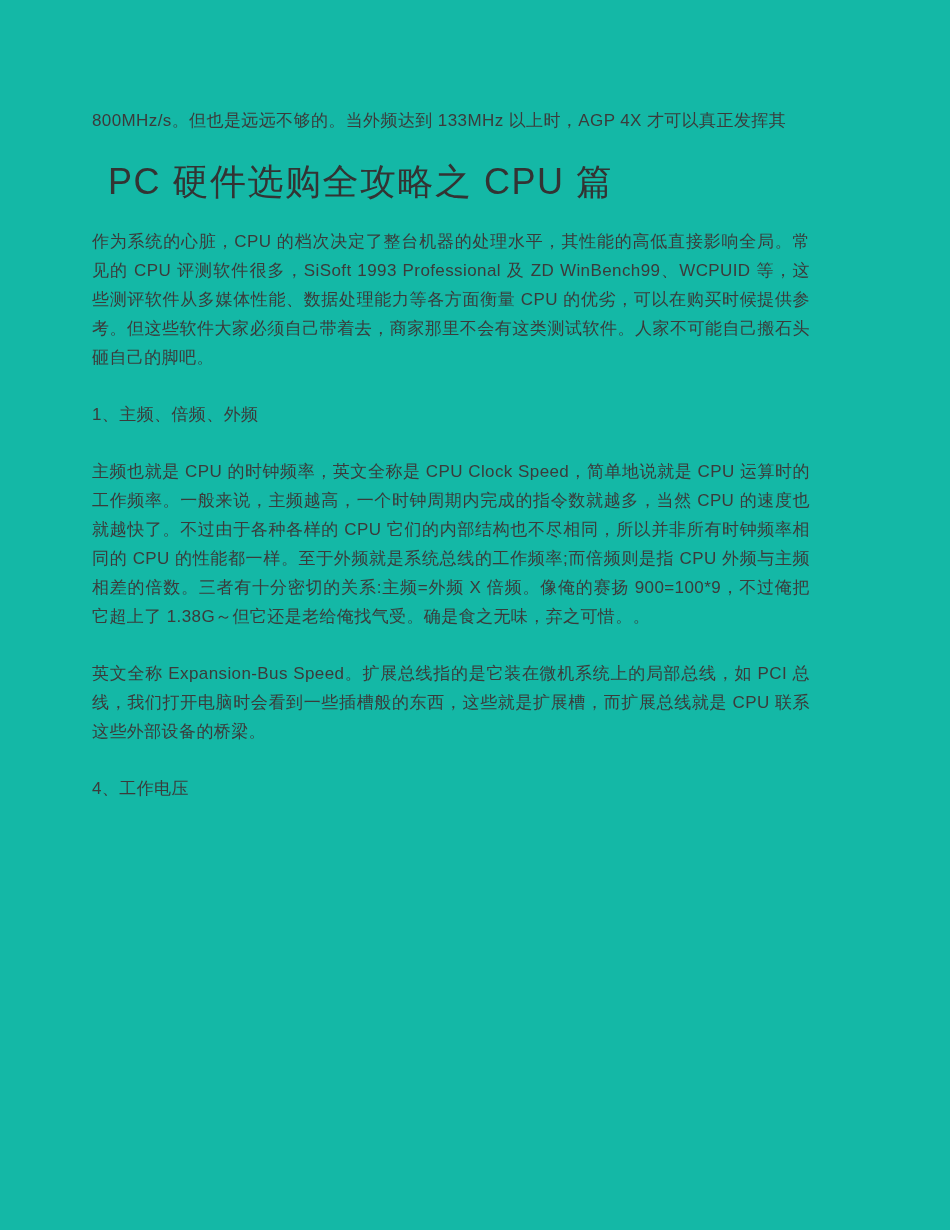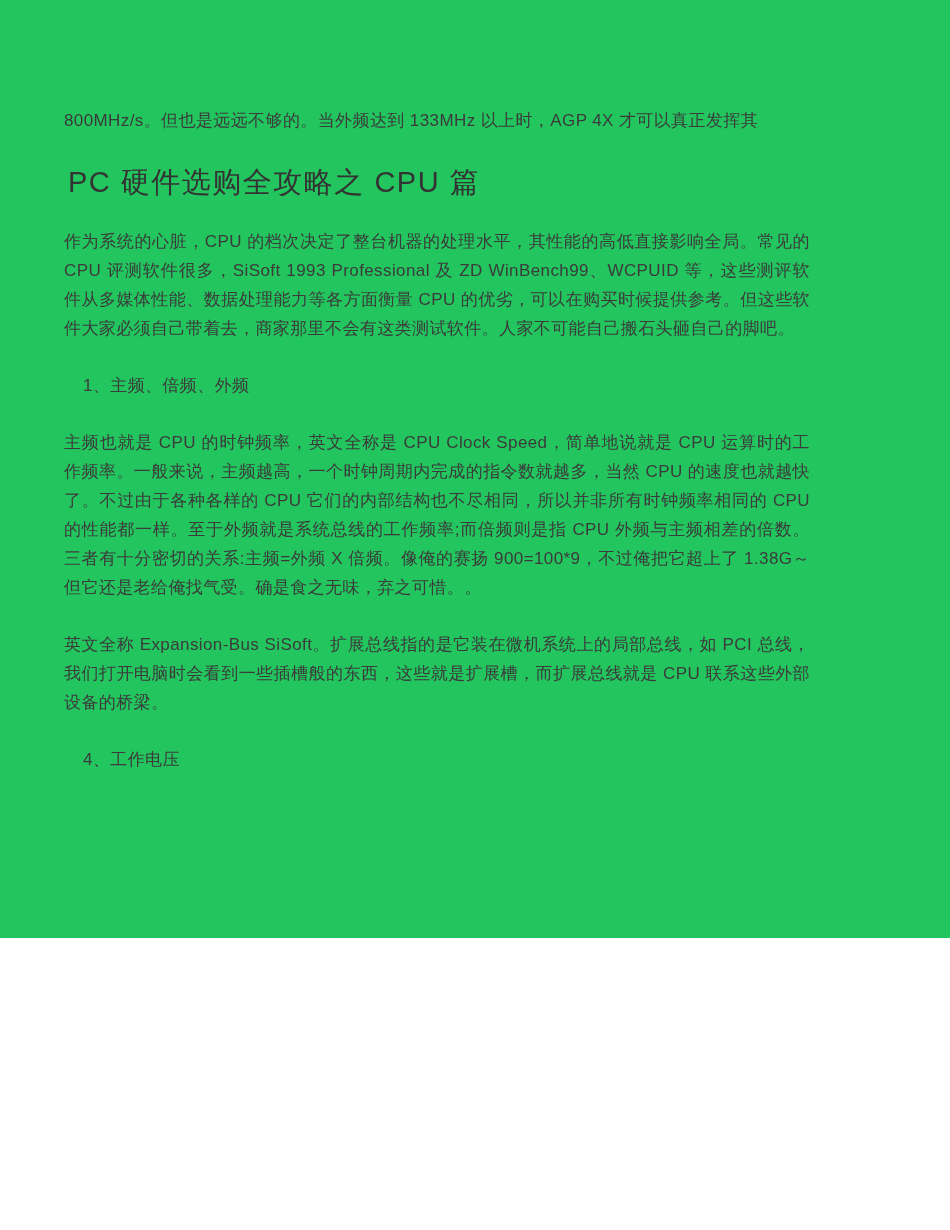--- a/index.html
+++ b/index.html
@@ -10,50 +10,49 @@
     width: 950px;
     height: 1230px;
     overflow: hidden;
     background: #ffffff;
     font-family: "Liberation Sans", "DejaVu Sans", sans-serif;
     color: #3b3b3b;
   }
   .page {
     box-sizing: border-box;
     width: 950px;
-    height: 938px;
-    padding: 106px 140px 40px 64px;
-    background: #22c55e;
+    height: 1230px;
+    padding: 106px 140px 40px 92px;
+    background: #14b8a6;
   }
   .para, .subheading {
     font-size: 17px;
     line-height: 29px;
     letter-spacing: 0.4px;
     margin: 0 0 28px 0;
     text-align: justify;
     text-justify: inter-ideograph;
     color: #3b3b3b;
   }
   .subheading {
     text-align: left;
-    margin-left: 19px;
   }
   .heading {
-    font-size: 29px;
+    font-size: 36px;
     font-weight: 400;
     line-height: 38px;
     letter-spacing: 1.5px;
-    margin: 20px 0 26px 4px;
+    margin: 20px 0 26px 16px;
     color: #333333;
   }
 </style>
 </head>
 <body>
 
 <div class="page">
   <p class="para">800MHz/s。但也是远远不够的。当外频达到 133MHz 以上时，AGP 4X 才可以真正发挥其</p>
   <h1 class="heading">PC 硬件选购全攻略之 CPU 篇</h1>
   <p class="para">作为系统的心脏，CPU 的档次决定了整台机器的处理水平，其性能的高低直接影响全局。常见的 CPU 评测软件很多，SiSoft 1993 Professional 及 ZD WinBench99、WCPUID 等，这些测评软件从多媒体性能、数据处理能力等各方面衡量 CPU 的优劣，可以在购买时候提供参考。但这些软件大家必须自己带着去，商家那里不会有这类测试软件。人家不可能自己搬石头砸自己的脚吧。</p>
   <p class="subheading">1、主频、倍频、外频</p>
   <p class="para">主频也就是 CPU 的时钟频率，英文全称是 CPU Clock Speed，简单地说就是 CPU 运算时的工作频率。一般来说，主频越高，一个时钟周期内完成的指令数就越多，当然 CPU 的速度也就越快了。不过由于各种各样的 CPU 它们的内部结构也不尽相同，所以并非所有时钟频率相同的 CPU 的性能都一样。至于外频就是系统总线的工作频率;而倍频则是指 CPU 外频与主频相差的倍数。三者有十分密切的关系:主频=外频 X 倍频。像俺的赛扬 900=100*9，不过俺把它超上了 1.38G～但它还是老给俺找气受。确是食之无味，弃之可惜。。</p>
-  <p class="para">英文全称 Expansion-Bus SiSoft。扩展总线指的是它装在微机系统上的局部总线，如 PCI 总线，我们打开电脑时会看到一些插槽般的东西，这些就是扩展槽，而扩展总线就是 CPU 联系这些外部设备的桥梁。</p>
+  <p class="para">英文全称 Expansion-Bus Speed。扩展总线指的是它装在微机系统上的局部总线，如 PCI 总线，我们打开电脑时会看到一些插槽般的东西，这些就是扩展槽，而扩展总线就是 CPU 联系这些外部设备的桥梁。</p>
   <p class="subheading">4、工作电压</p>
 </div>
 
 </body></html>

